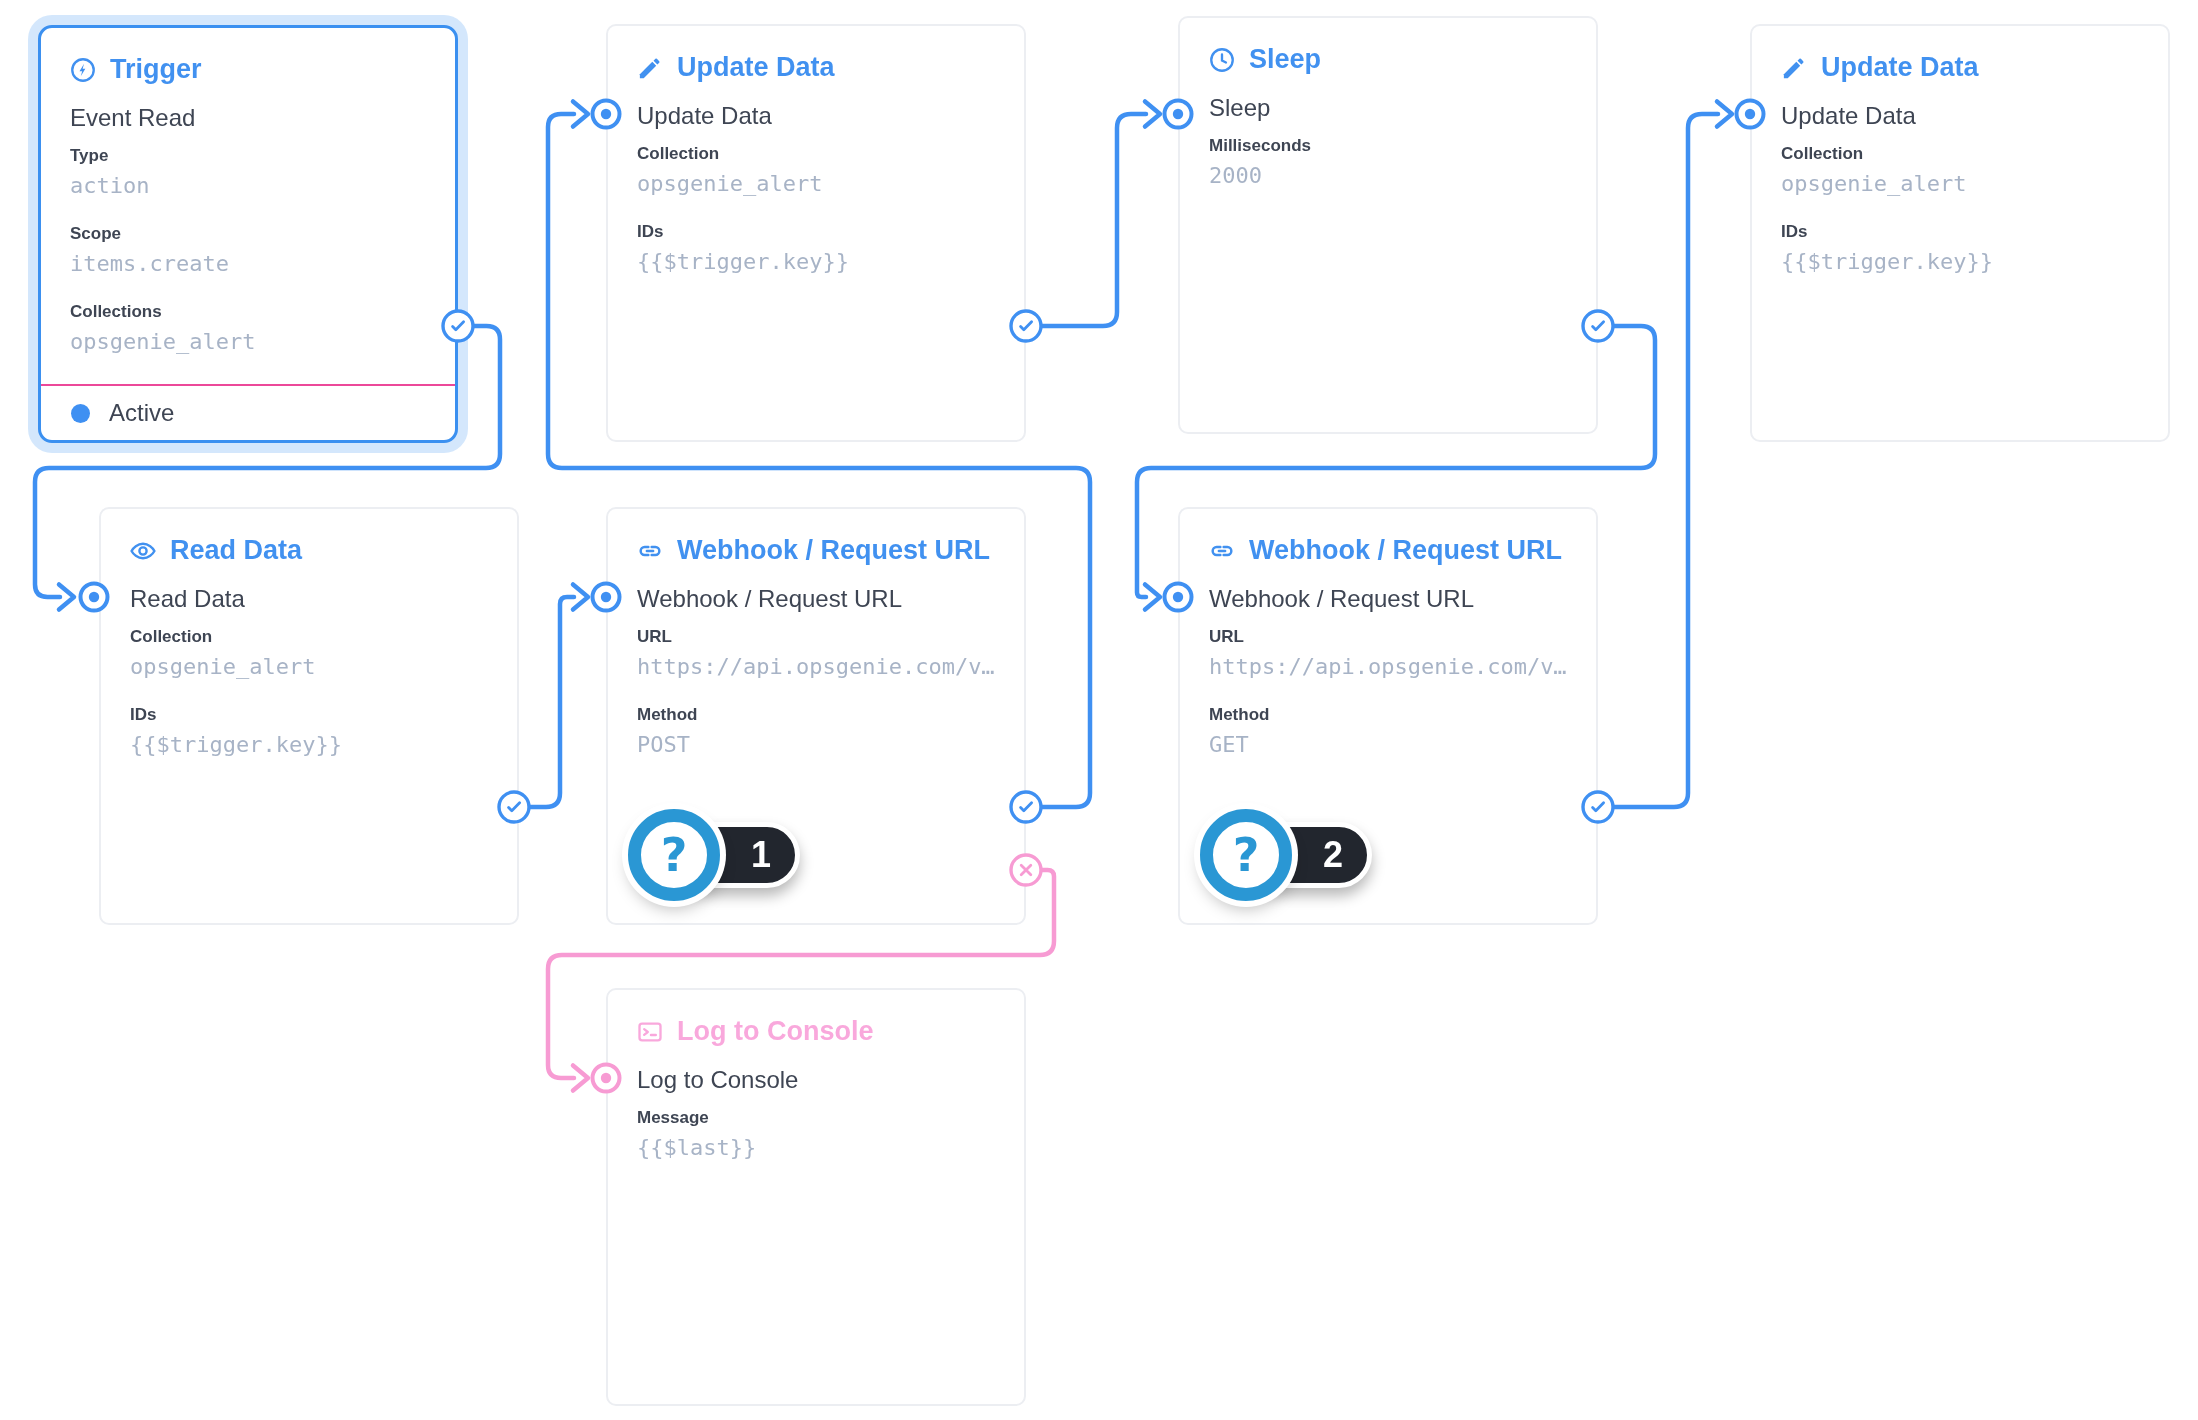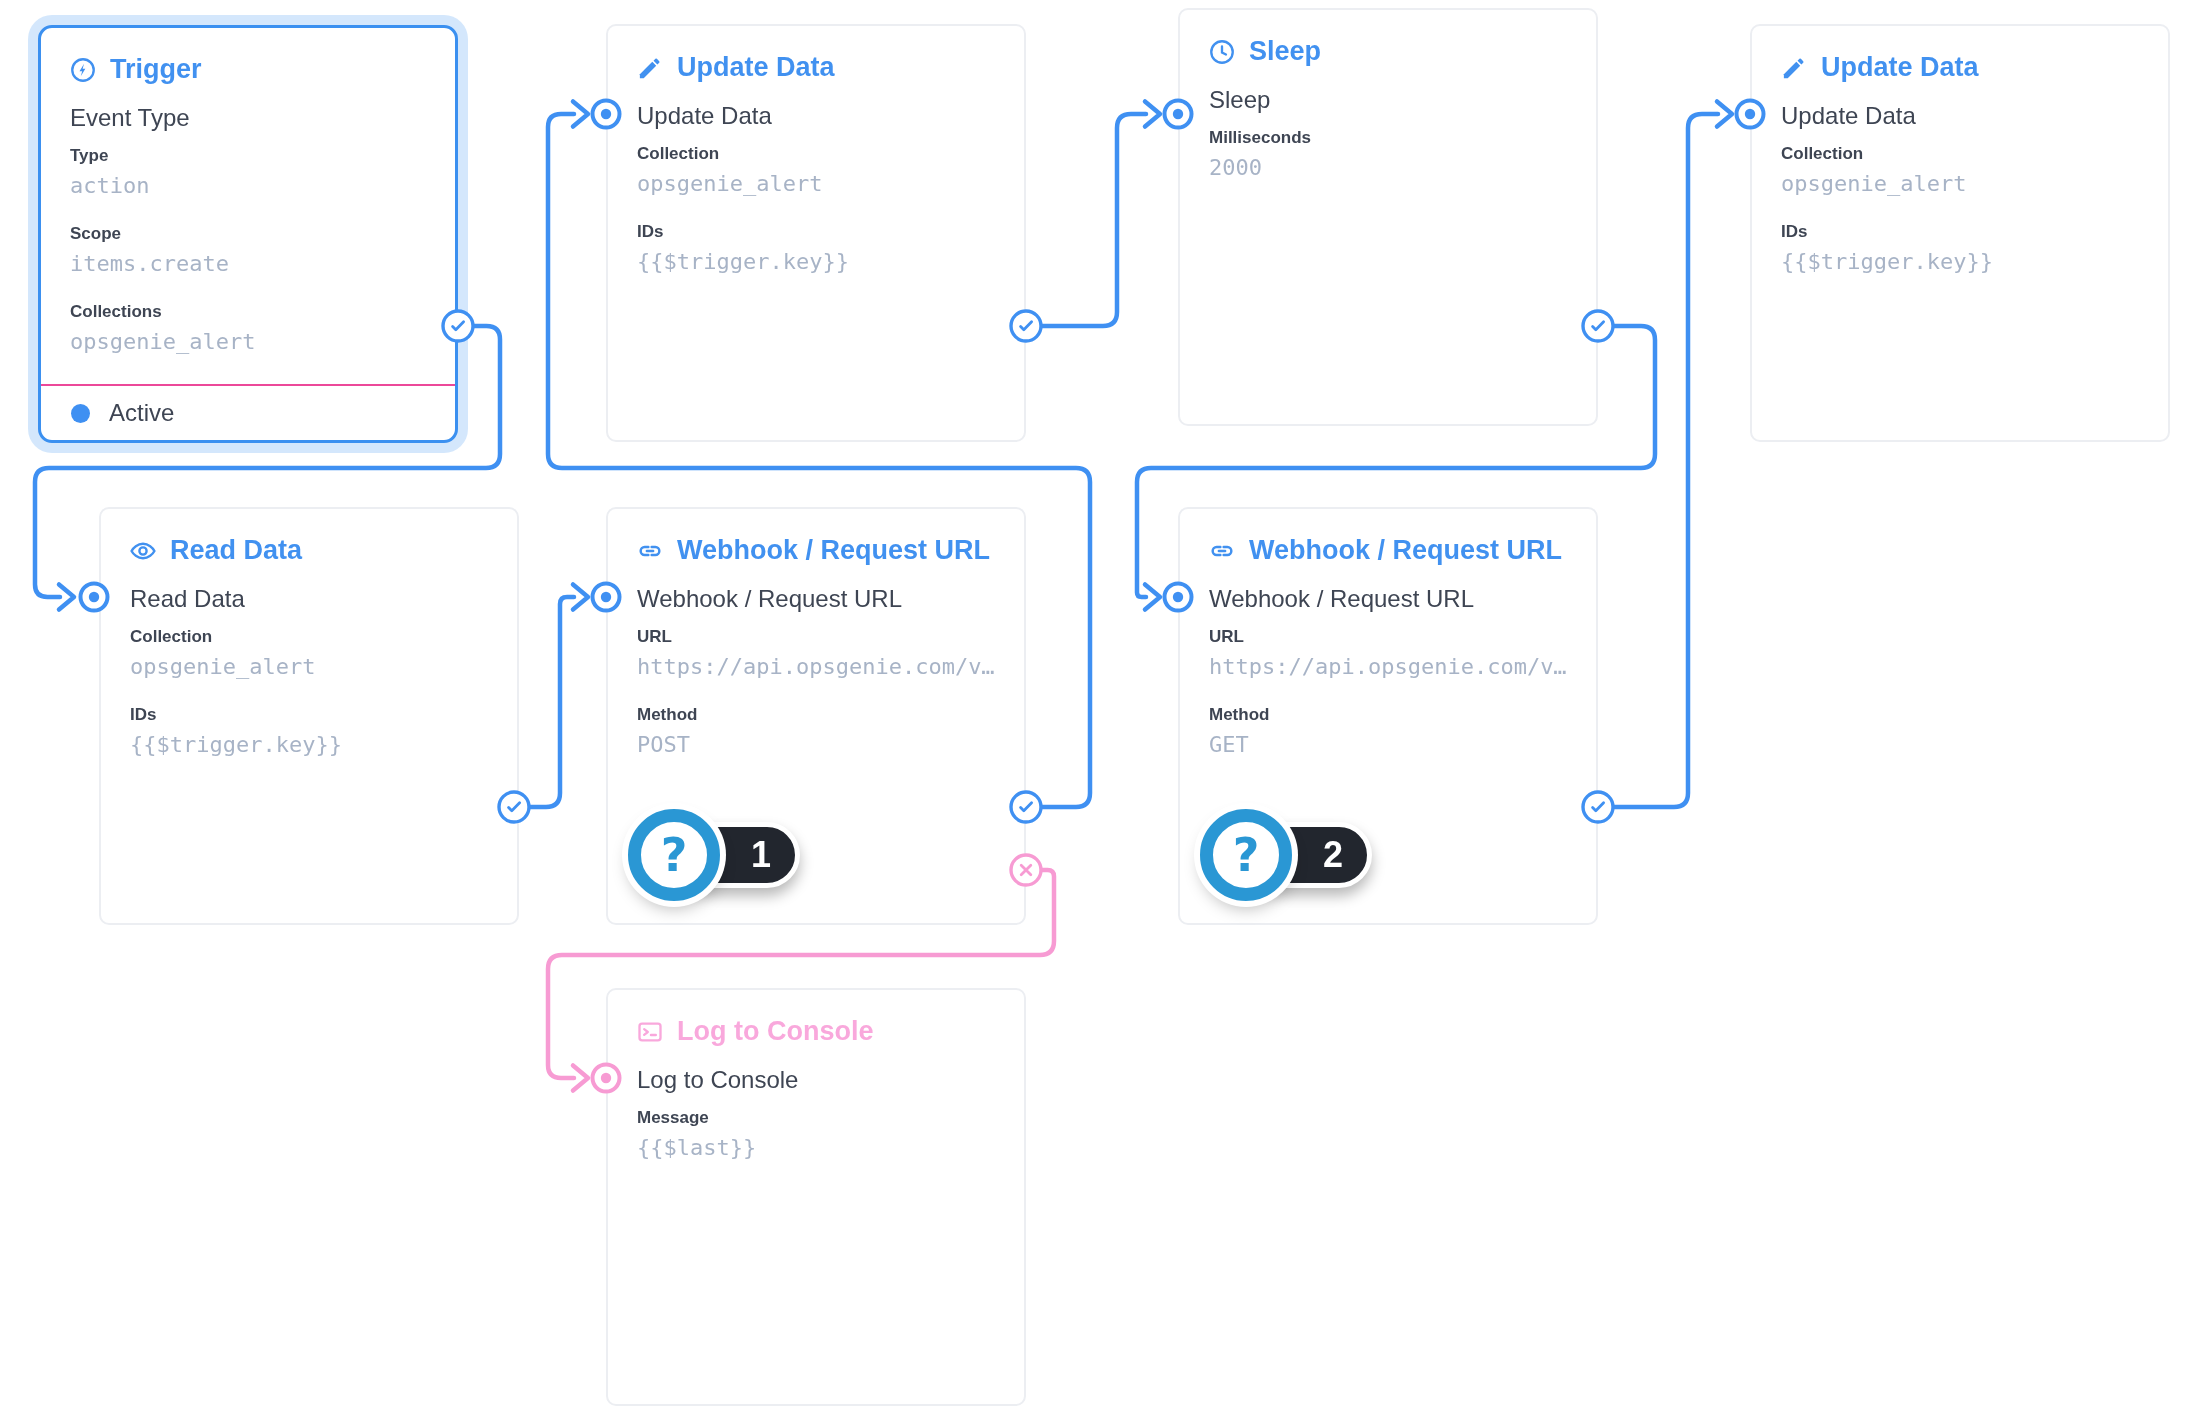--- a/index.html
+++ b/index.html
@@ -132,21 +132,21 @@
     </svg>
 <div class="card selected" style="left: 38px; top: 25px;">
       <div class="card-title">
         <svg viewBox="0 0 24 24">
           <circle cx="12" cy="12" r="9.2" fill="none" stroke="currentColor" stroke-width="2"></circle>
           <path d="M12.9 6.6 9 13h2.3l-1.2 4.4L14 11h-2.3z" fill="currentColor"></path>
         </svg>
         <span>Trigger</span>
       </div>
       <div class="card-body">
-        <div class="f-op">Event Type</div>
+        <div class="f-op">Event Read</div>
         <div class="f-label">Type</div>
         <div class="f-value">action</div>
         <div class="f-label">Scope</div>
         <div class="f-value">items.create</div>
         <div class="f-label">Collections</div>
         <div class="f-value">opsgenie_alert</div>
       </div>
       <div class="card-footer">
         <span class="status-dot"></span>
         <span>Active</span>
@@ -161,21 +161,21 @@
         <span>Update Data</span>
       </div>
       <div class="card-body">
         <div class="f-op">Update Data</div>
         <div class="f-label">Collection</div>
         <div class="f-value">opsgenie_alert</div>
         <div class="f-label">IDs</div>
         <div class="f-value">{{$trigger.key}}</div>
       </div>
     </div>
-    <div class="card" style="left: 1178px; top: 8px;">
+    <div class="card" style="left: 1178px; top: 16px;">
       <div class="card-title">
         <svg viewBox="0 0 24 24">
           <circle cx="12" cy="12" r="9.2" fill="none" stroke="currentColor" stroke-width="2"></circle>
           <path d="M12 7.2v5.2l3.4 1.8" fill="none" stroke="currentColor" stroke-width="2" stroke-linecap="round"></path>
         </svg>
         <span>Sleep</span>
       </div>
       <div class="card-body">
         <div class="f-op">Sleep</div>
         <div class="f-label">Milliseconds</div>

